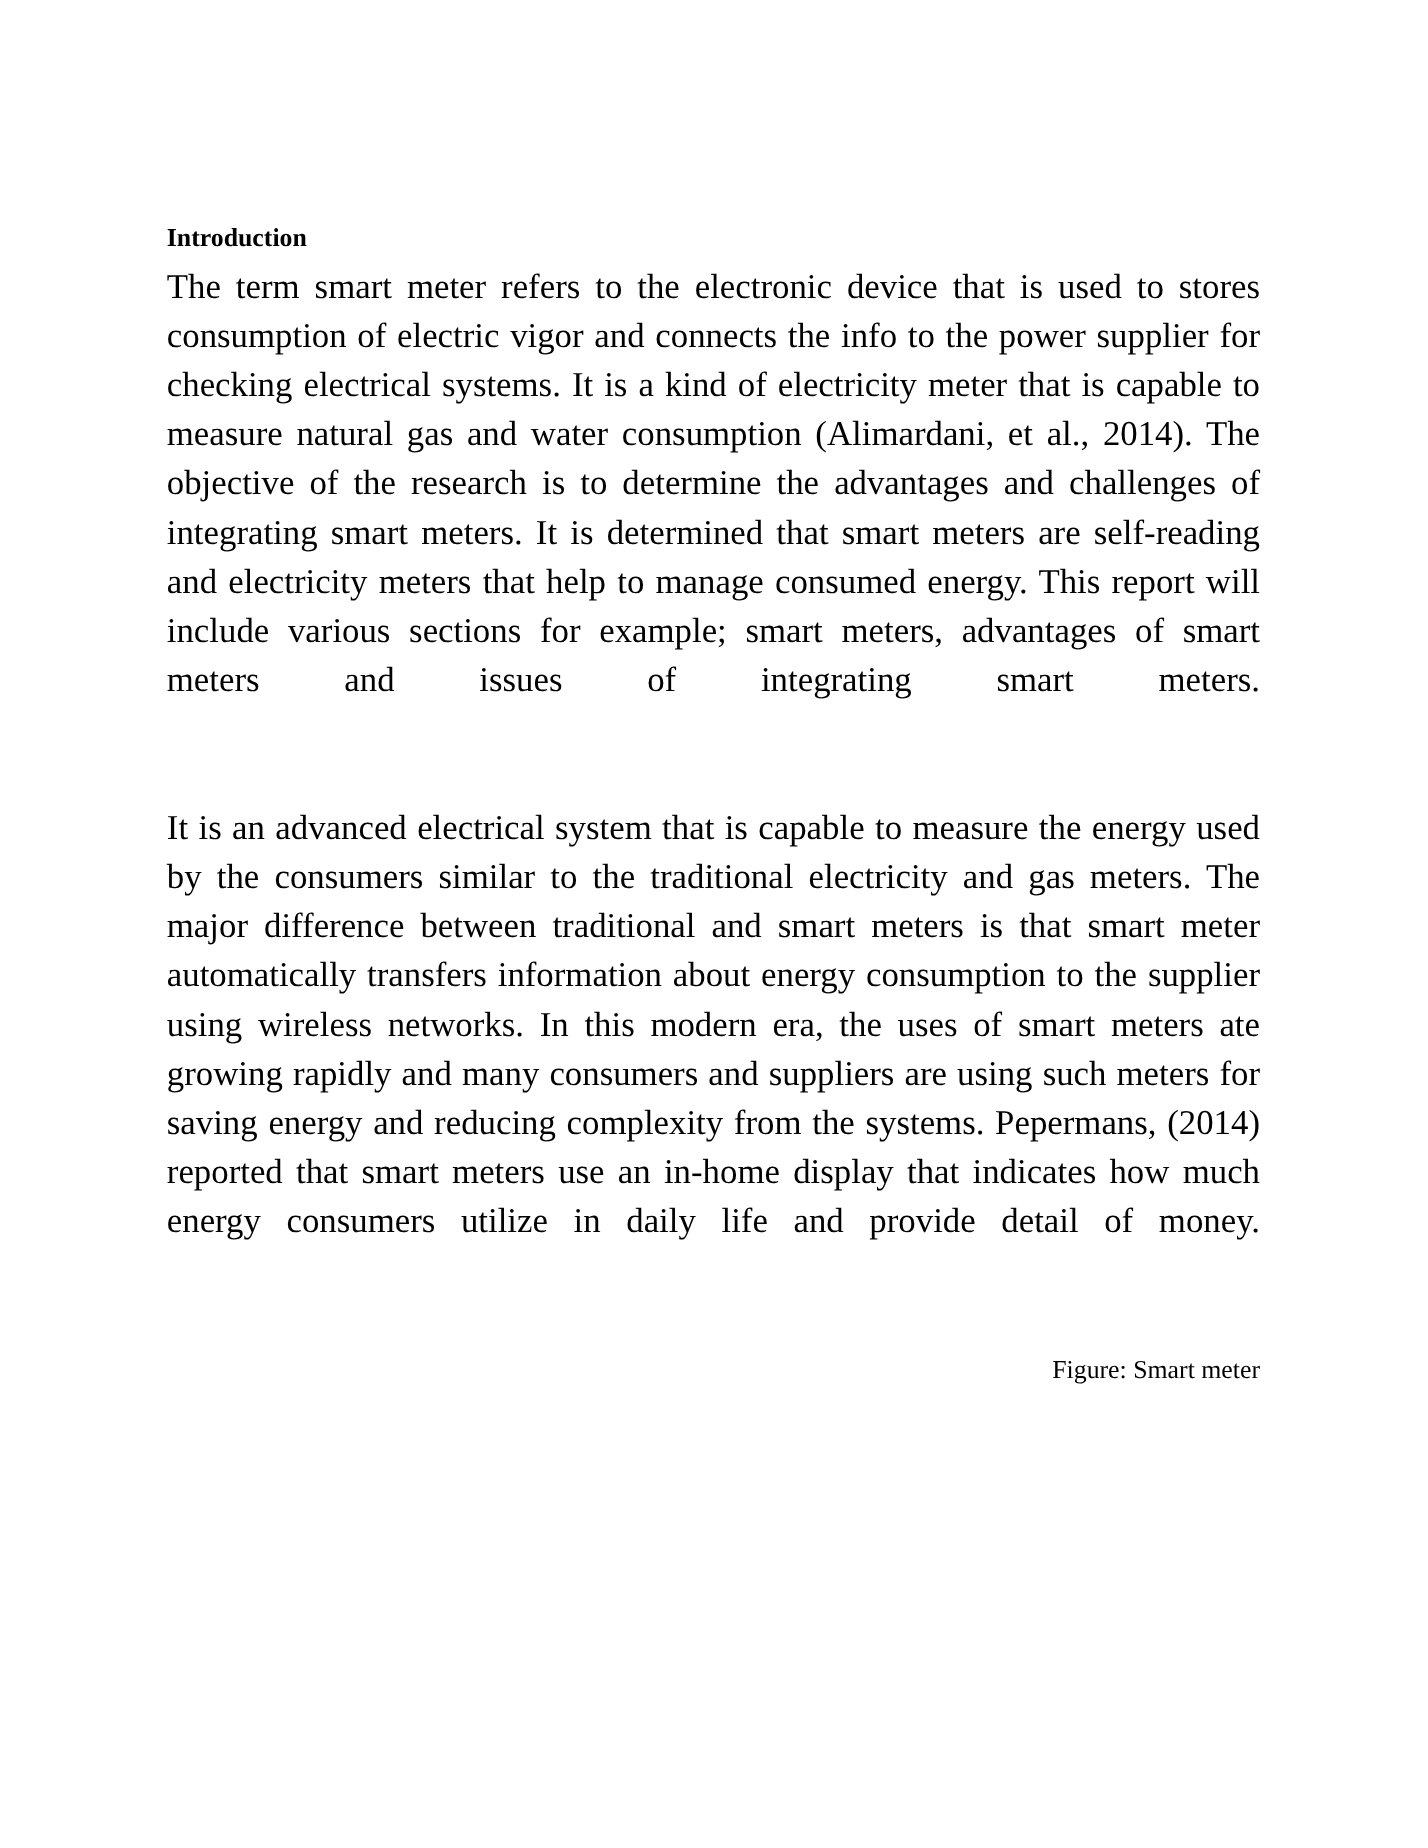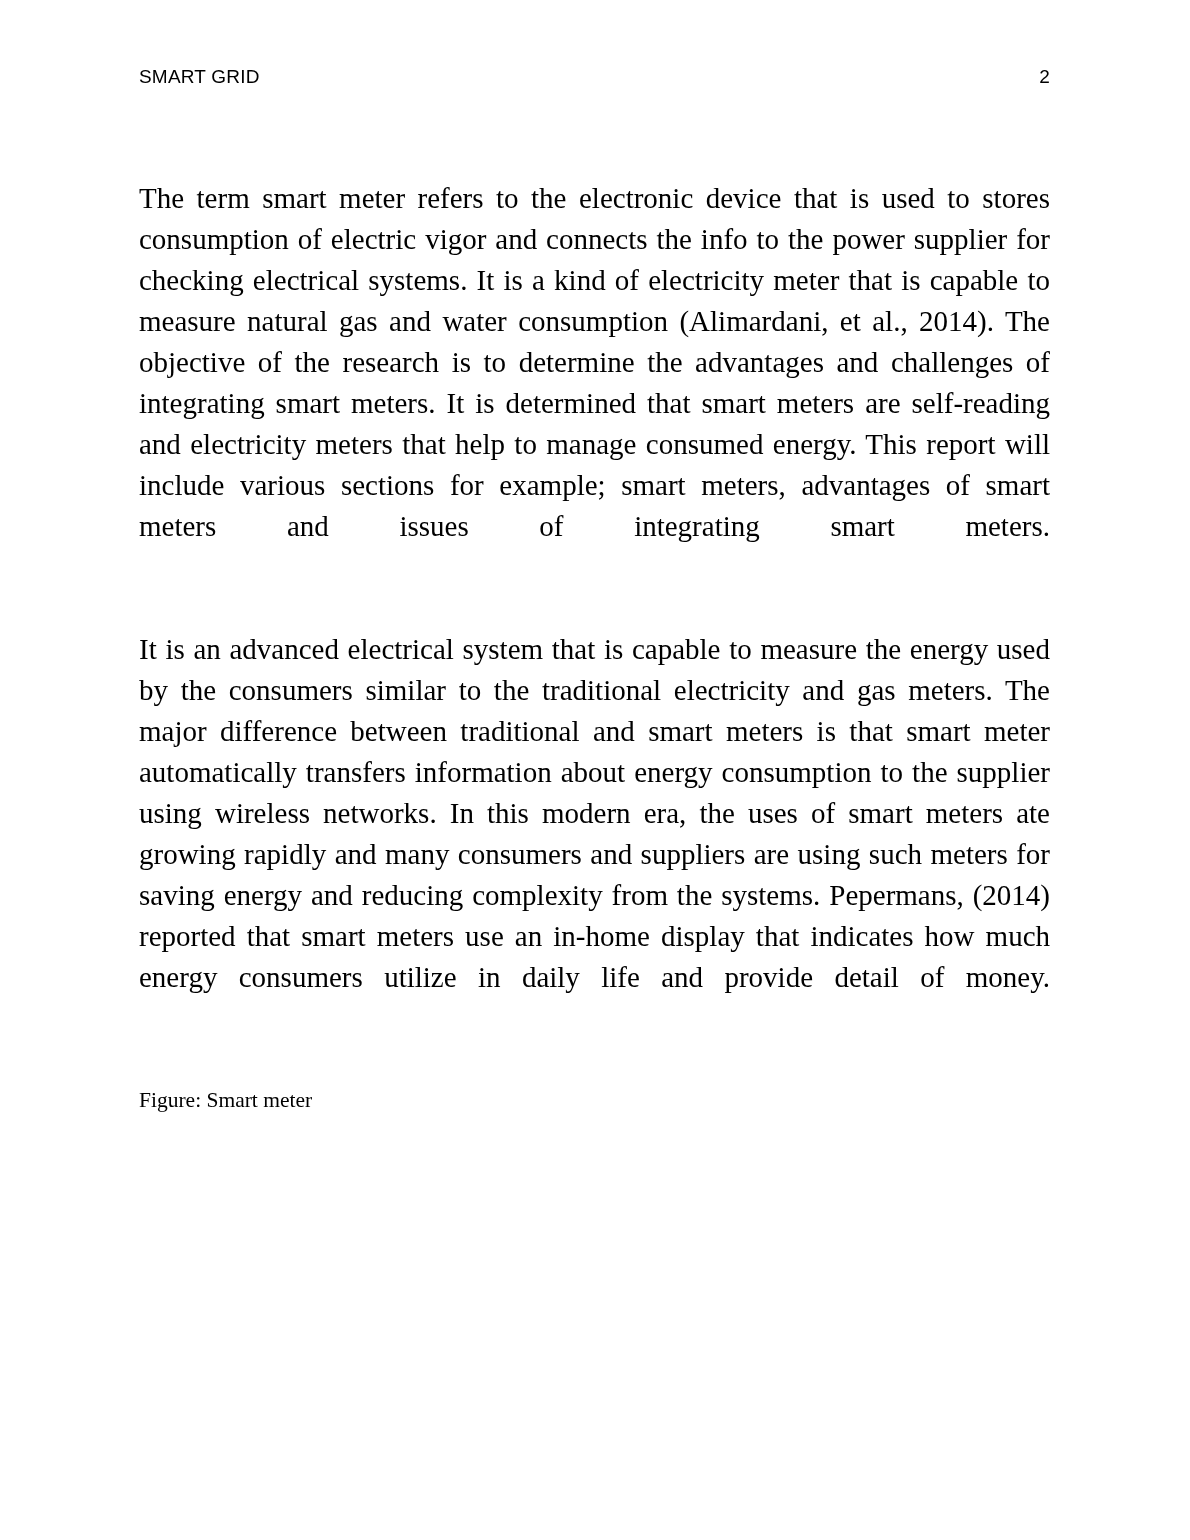--- a/index.html
+++ b/index.html
@@ -81,44 +81,41 @@
   }
 
   .spacer-line {
     height: 41px;
   }
 
   .figure-caption {
     font-weight: normal;
     font-size: 21.5px;
     line-height: 41px;
-    text-align: left;
+    text-align: right;
     margin: 0;
     padding: 0;
   }
 
   
   .figure-placeholder {
     width: 911px;
     height: 470px;
     background: #ffffff;
   }
 </style>
 </head>
 <body>
 
 <div class="page">
 
-  <div class="running-header">
-    <span class="doc-title">SMART GRID</span>
-    <span class="page-number">2</span>
-  </div>
 
   <div class="content">
 
+    <h2 class="section-heading">Introduction</h2>
 
     <p class="body-paragraph">The term smart meter refers to the electronic device that is used to stores consumption of electric vigor and connects the info to the power supplier for checking electrical systems. It is a kind of electricity meter that is capable to measure natural gas and water consumption (Alimardani, et al., 2014). The objective of the research is to determine the advantages and challenges of integrating smart meters. It is determined that smart meters are self-reading and electricity meters that help to manage consumed energy. This report will include various sections for example; smart meters, advantages of smart meters and issues of integrating smart meters.</p>
 
     <div class="spacer-line"></div>
 
 
     <p class="body-paragraph">It is an advanced electrical system that is capable to measure the energy used by the consumers similar to the traditional electricity and gas meters. The major difference between traditional and smart meters is that smart meter automatically transfers information about energy consumption to the supplier using wireless networks. In this modern era, the uses of smart meters ate growing rapidly and many consumers and suppliers are using such meters for saving energy and reducing complexity from the systems. Pepermans, (2014) reported that smart meters use an in-home display that indicates how much energy consumers utilize in daily life and provide detail of money.</p>
 
     <div class="spacer-line"></div>
 

